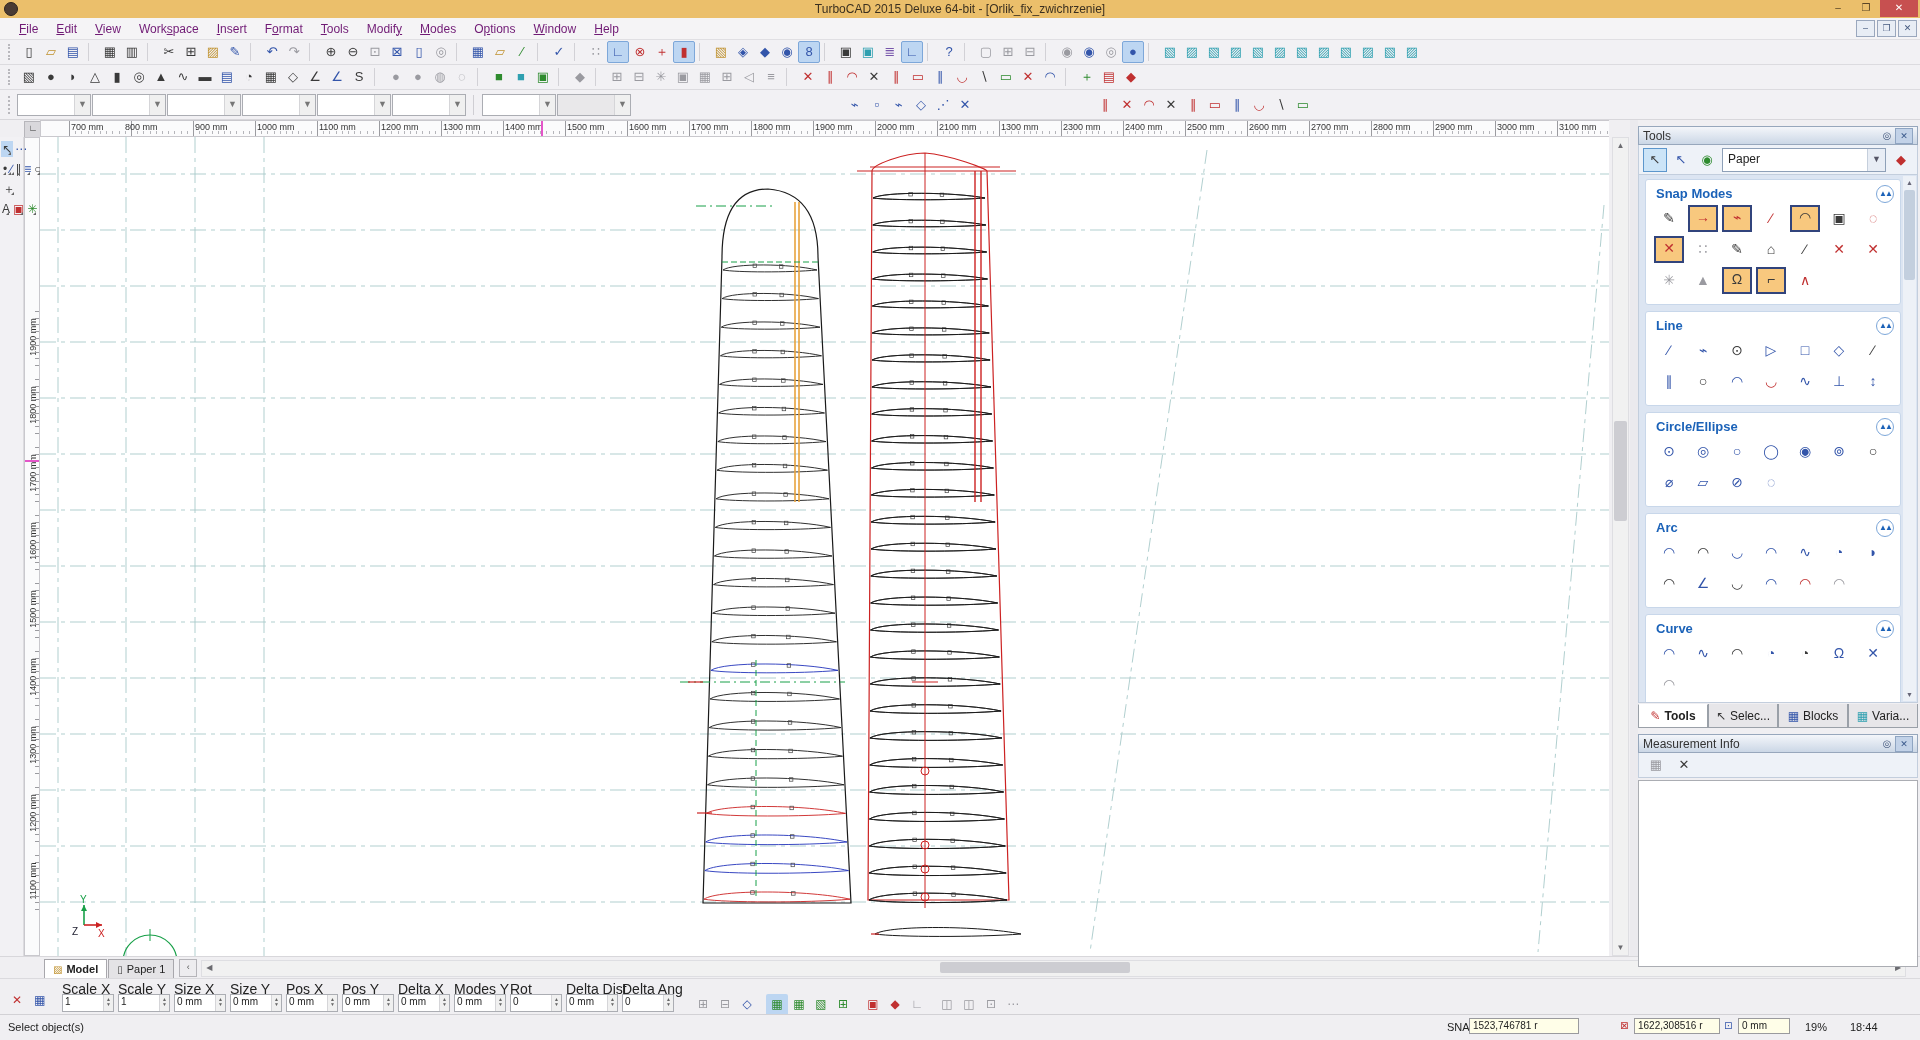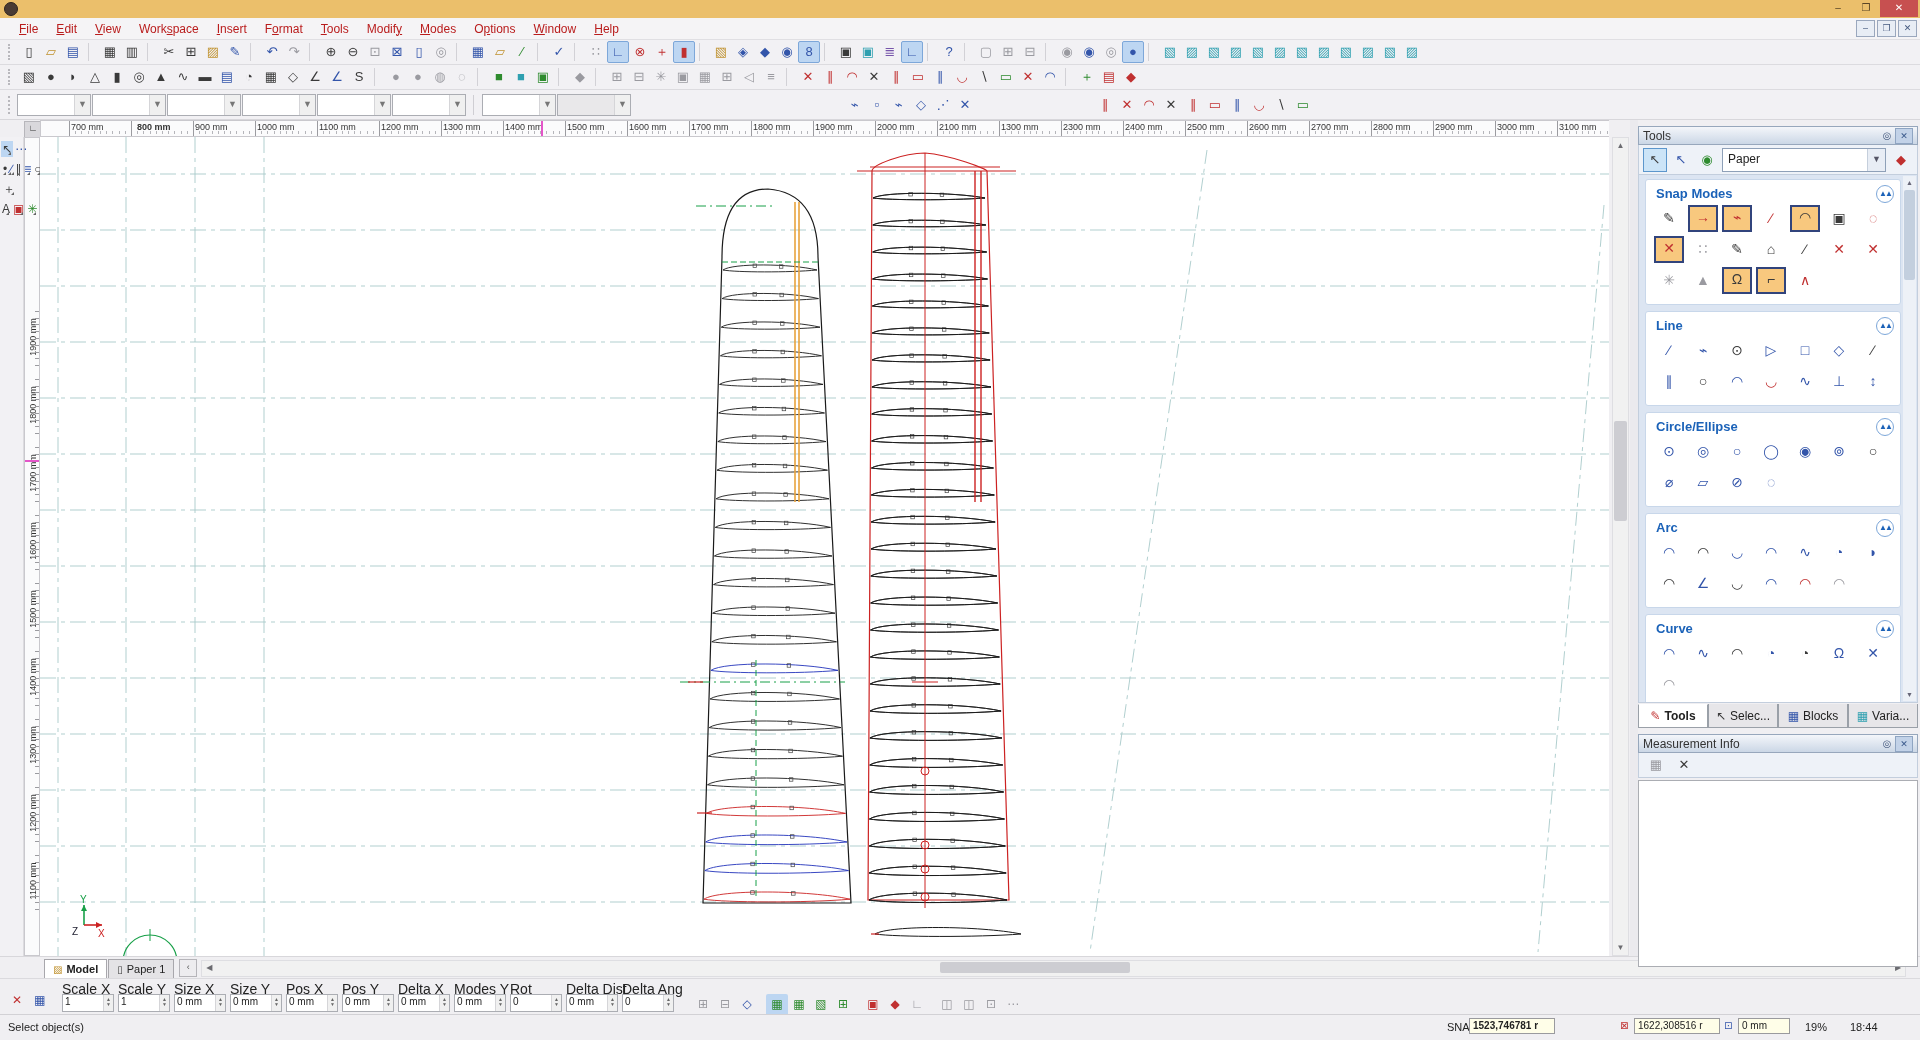--- a/index.html
+++ b/index.html
@@ -9,21 +9,21 @@
   #titlebar{position:absolute;left:0;top:0;width:1920px;height:18px;background:#EBBF6B;
             display:flex;align-items:center;}
   #app-icon{width:12px;height:12px;border-radius:50%;background:#4a3b33;margin-left:4px;border:1px solid #2e241f;}
   #title-text{position:absolute;left:0;right:0;text-align:center;font-size:12px;color:#3B3020;}
   .wbtns{position:absolute;right:2px;top:0;height:18px;display:flex;}
   .wbtn{width:28px;height:17px;text-align:center;line-height:16px;font-size:10px;color:#5a4526;}
   .wbtn.close{background:#C75050;color:#fff;width:38px;}
   
   #menubar{position:absolute;left:0;top:18px;width:1920px;height:22px;background:#F5F4F6;
            border-bottom:1px solid #E0DFE3;display:flex;align-items:center;padding-left:10px;box-sizing:border-box;}
-  .menu-item{padding:2px 9px;font-size:12px;color:#b91c1c;}
+  .menu-item{padding:2px 9px;font-size:12px;color:#701a75;}
   .mdi-btns{position:absolute;right:3px;top:2px;display:flex;gap:2px;}
   .mdi-btn{width:17px;height:15px;border:1px solid #9aa7bd;background:#E8EDF5;color:#44597e;
            font-size:9px;text-align:center;line-height:14px;}
   
   .tbrow{position:absolute;left:0;width:1920px;background:#F2F1F4;border-bottom:1px solid #DCDBDF;
          display:flex;align-items:center;padding-left:8px;box-sizing:border-box;}
   #tb1{top:40px;height:25px;} #tb2{top:65px;height:25px;}
   .tbrow::before{content:"";width:3px;height:16px;border-left:2px dotted #b9b8bd;margin-right:5px;}
   .tbi{width:20px;height:20px;line-height:19px;text-align:center;font-size:13px;flex:0 0 auto;
        border:1px solid transparent;border-radius:2px;position:relative;}
@@ -139,20 +139,21 @@
   #meas-content{height:185px;background:#fff;border:1px solid #ABADB3;margin-top:2px;}
   .gap-col{position:absolute;left:1630px;top:120px;width:8px;height:858px;background:#EBEAEE;}
 </style>
 </head>
 <body>
 
 <div id="app">
 
   <div id="titlebar">
     <div id="app-icon"></div>
+    <div id="title-text">TurboCAD 2015 Deluxe 64-bit - [Orlik_fix_zwichrzenie]</div>
     <div class="wbtns">
       <div class="wbtn">–</div>
       <div class="wbtn">❐</div>
       <div class="wbtn close">✕</div>
     </div>
   </div>
 
   <div id="menubar">
     <div id="menu-items" style="display:flex;">
         <div class="menu-item"><u>F</u>ile</div>
@@ -362,21 +363,21 @@
       <div class="hr-dot" style="left: 34.2px;"></div>
       <div class="hr-dot" style="left: 40.4px;"></div>
       <div class="hr-dot" style="left: 46.6px;"></div>
       <div class="hr-dot" style="left: 52.8px;"></div>
       <div class="hr-dot" style="left: 59px;"></div>
       <div class="hr-dot" style="left: 65.2px;"></div>
       <div class="hr-dot" style="left: 71.4px;"></div>
       <div class="hr-dot" style="left: 77.6px;"></div>
       <div class="hr-dot" style="left: 83.8px;"></div>
       <div class="hr-tick" style="left: 90px;"></div>
-      <div class="hr-lab" style="left: 96px; font-weight: bold;">800 mm</div>
+      <div class="hr-lab" style="left: 84px;">800 mm</div>
       <div class="hr-dot" style="left: 96.2px;"></div>
       <div class="hr-dot" style="left: 102.4px;"></div>
       <div class="hr-dot" style="left: 108.6px;"></div>
       <div class="hr-dot" style="left: 114.8px;"></div>
       <div class="hr-dot" style="left: 121px;"></div>
       <div class="hr-dot" style="left: 127.2px;"></div>
       <div class="hr-dot" style="left: 133.4px;"></div>
       <div class="hr-dot" style="left: 139.6px;"></div>
       <div class="hr-dot" style="left: 145.8px;"></div>
       <div class="hr-tick" style="left: 152px;"></div>
@@ -1084,21 +1085,21 @@
       <span class="insp-ic ic-gy" style="left: 958px;">◫</span>
       <span class="insp-ic ic-gy" style="left: 980px;">⊡</span>
       <span class="insp-ic ic-gy" style="left: 1002px;">⋯</span>
     </div>
 
   <div id="statusbar">
     <div id="status-msg">Select object(s)</div>
     <div class="st-lab" style="left:1447px;">SNAP</div>
     <div class="st-lab" style="left:1484px;">GEO</div>
     <div class="st-ic ic-r" style="left:1516px;">⊠</div>
-    <div class="st-field" style="left:1469px;width:86px;font-weight:bold;">1523,746781 r</div>
+    <div class="st-field" style="left:1469px;width:110px;">1523,746781 r</div>
     <div class="st-ic ic-r" style="left:1620px;">⊠</div>
     <div class="st-field" style="left:1634px;width:86px;">1622,308516 r</div>
     <div class="st-ic ic-b" style="left:1724px;">⊡</div>
     <div class="st-field" style="left:1738px;width:52px;">0 mm</div>
     <div class="st-lab" style="left:1805px;">19%</div>
     <div class="st-lab" style="left:1850px;">18:44</div>
   </div>
 
   <div id="rightpanel">
     <div class="pal-header">

